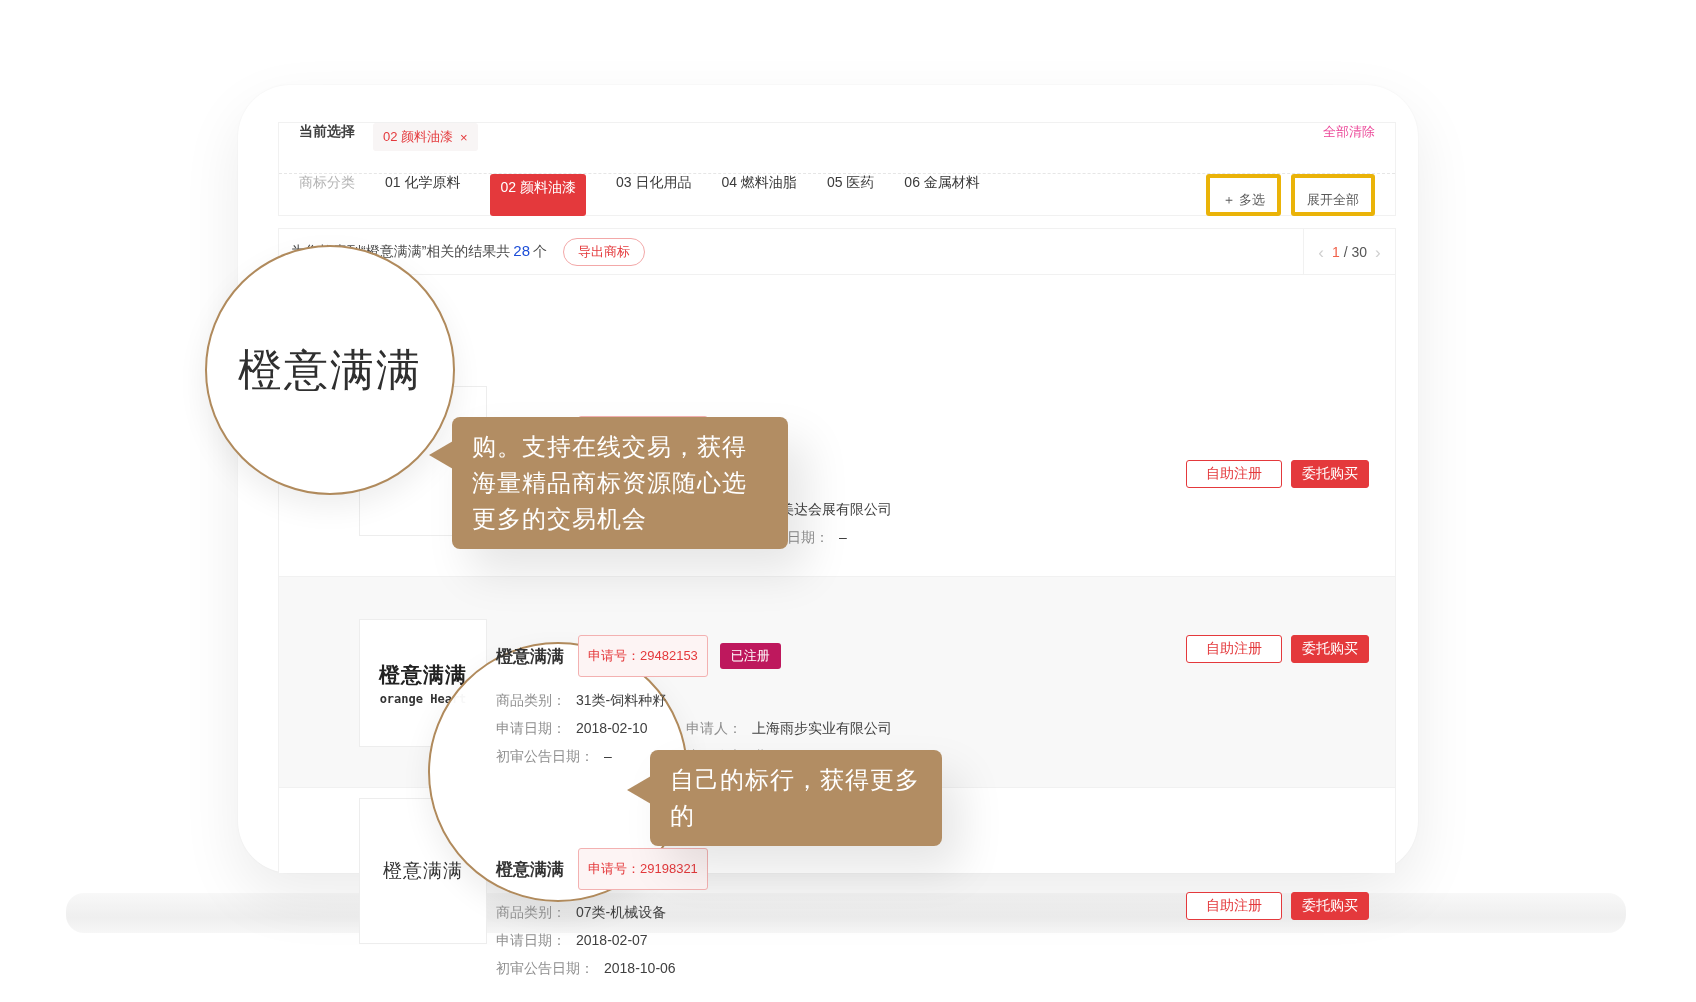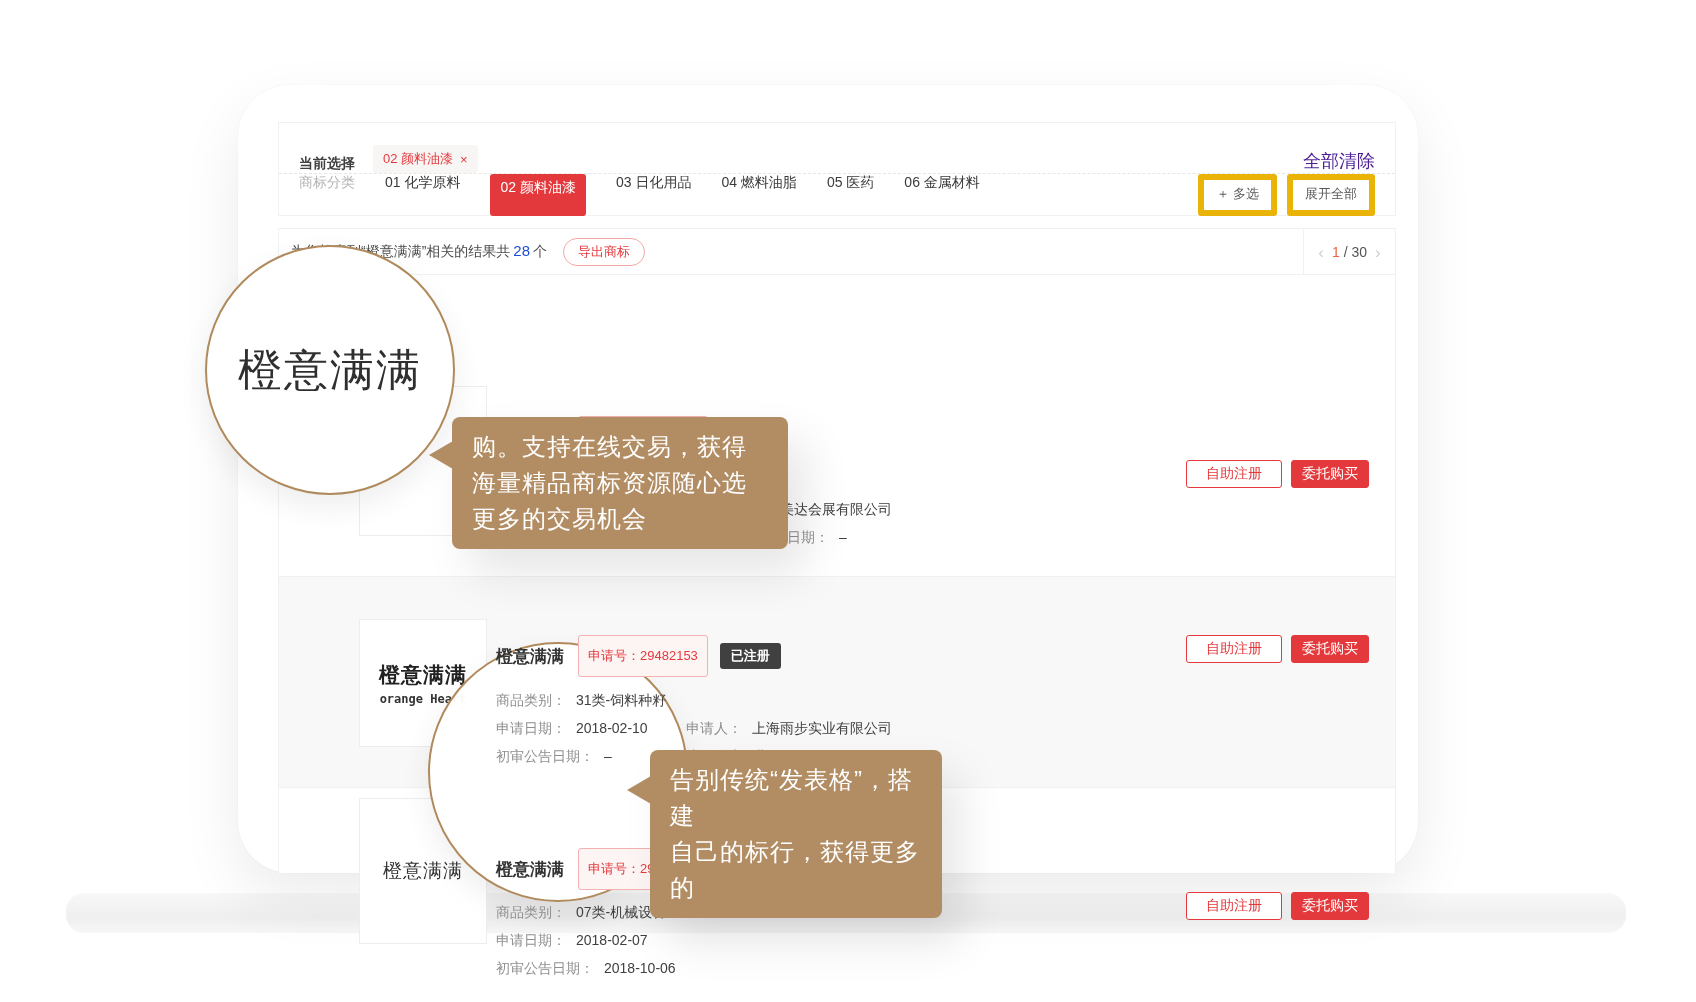--- a/index.html
+++ b/index.html
@@ -12,33 +12,33 @@
     border-radius:18px; }
 
   
   .card { position:absolute; left:238px; top:85px; width:1180px; height:788px;
     background:#fff; border-radius:52px;
     box-shadow:0 24px 60px rgba(0,0,0,0.08), 0 0 2px rgba(0,0,0,0.05); }
 
   
   .panelA { position:absolute; left:40px; top:37px; width:1118px; height:94px;
     border:1px solid #f1f1f1; background:#fff; }
-  .panelA .row1 { height:50px; display:flex; align-items:flex-end; padding:0 20px; }
+  .panelA .row1 { height:50px; display:flex; align-items:flex-start; padding:0 20px; }
   .cur-label { font-size:14px; color:#404040; font-weight:bold; }
   .filter-tag { margin-left:18px; background:#f8f5f5; border-radius:3px; padding:5px 10px;
     font-size:13px; color:#e4393c; display:flex; align-items:center; }
   .filter-tag .x { margin-left:7px; cursor:pointer; font-size:13px; }
-  .clear-all { margin-left:auto; font-size:18px; color:#4c1d95; cursor:pointer; }
+  .clear-all { margin-left:auto; font-size:13px; color:#ec4899; cursor:pointer; }
   .dash-div { border-top:1px dashed #e6e6e6; }
   .panelA .row2 { height:42px; display:flex; padding:0 20px; font-size:14px; }
   .cat-label { color:#b3b3b3; margin-right:30px; }
   .cat-item { color:#3a3a3a; margin-right:30px; cursor:pointer; white-space:nowrap; }
   .cat-item.sel { background:#e4393c; color:#fff; padding:5px 10px; border-radius:3px; }
   .row2 .spacer { flex:1; }
-  .mini-btn { border:6px solid #eab308; color:#595959; font-size:13px; padding:5px 12px;
+  .mini-btn { border:4px solid #eab308; color:#595959; font-size:13px; padding:13px 12px;
     border-radius:3px; margin-left:10px; cursor:pointer; background:#fff; white-space:nowrap; }
 
   
   .panelB { position:absolute; left:40px; top:143px; width:1118px; height:645px;
     border:1px solid #f1f1f1; border-bottom:none; background:#fff; }
   .res-head { position:relative; height:46px; border-bottom:1px solid #f1f1f1;
     display:flex; align-items:center; z-index:1; }
   .res-head-left { display:flex; align-items:center; padding-left:12px; width:1026px; }
   .res-text { font-size:14px; color:#4a4a4a; white-space:nowrap; }
   .res-count { color:#1d4ed8; font-size:15px; margin:0 3px; }
@@ -62,21 +62,21 @@
   .mark-en { font-family:"DejaVu Sans Mono",monospace; font-size:12px; font-weight:bold; color:#333; margin-top:3px; }
   .mark-cn-plain { font-size:19px; color:#333; font-weight:500; letter-spacing:1px; }
 
   .row-content { position:absolute; left:217px; z-index:10; }
   .title-line { display:flex; align-items:center; }
   .tm-title { font-size:17px; font-weight:bold; color:#333; }
   .app-tag { margin-left:14px; border:1px solid #f3b1b1; background:#fdf4f4; color:#e4393c;
     font-size:13px; padding:11px 9px; border-radius:3px; white-space:nowrap; }
   .badge { margin-left:12px; color:#fff; font-size:13px; padding:4px 11px; border-radius:3px; white-space:nowrap; }
   .badge.invalid { background:#f2504e; }
-  .badge.registered { background:#404040;font-weight:bold; }
+  .badge.registered { background:#be185d; }
   .f-line { position:relative; font-size:14px; color:#404040; white-space:nowrap; }
   .f-label { color:#8f8f8f; margin-right:10px; }
   .col2 { position:absolute; left:190px; top:0; }
   .col2.wide { left:235px; }
 
   .actions { position:absolute; right:26px; z-index:10; display:flex; gap:9px; }
   .btn-outline { border:1px solid #e4393c; color:#e4393c; background:#fff; font-size:14px;
     width:96px; height:28px; border-radius:3px; cursor:pointer; display:flex; align-items:center; justify-content:center; }
   .btn-solid { border:1px solid #e4393c; color:#fff; background:#e4393c; font-size:14px;
     width:78px; height:28px; border-radius:3px; cursor:pointer; display:flex; align-items:center; justify-content:center; }
@@ -236,17 +236,16 @@
   <div class="lens lens2" style="background:rgba(255,255,255,0.96);"></div>
 
   <div class="tip tip1">
     <span class="arrow"></span>
     <div>购。支持在线交易，获得</div>
     <div>海量精品商标资源随心选</div>
     <div>更多的交易机会</div>
   </div>
   <div class="tip tip2">
     <span class="arrow"></span>
-    <div>告别传统“发表格”，搭建</div>
     <div>自己的标行，获得更多的</div>
   </div>
 
 </div>
 
 </body></html>

